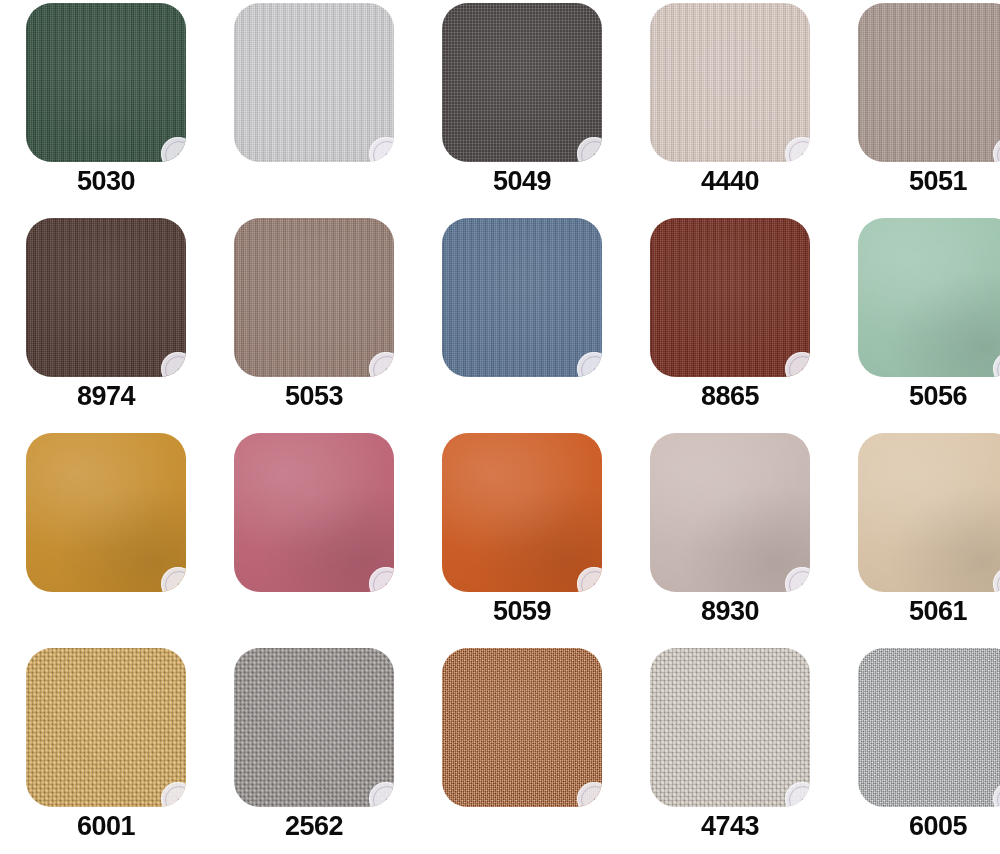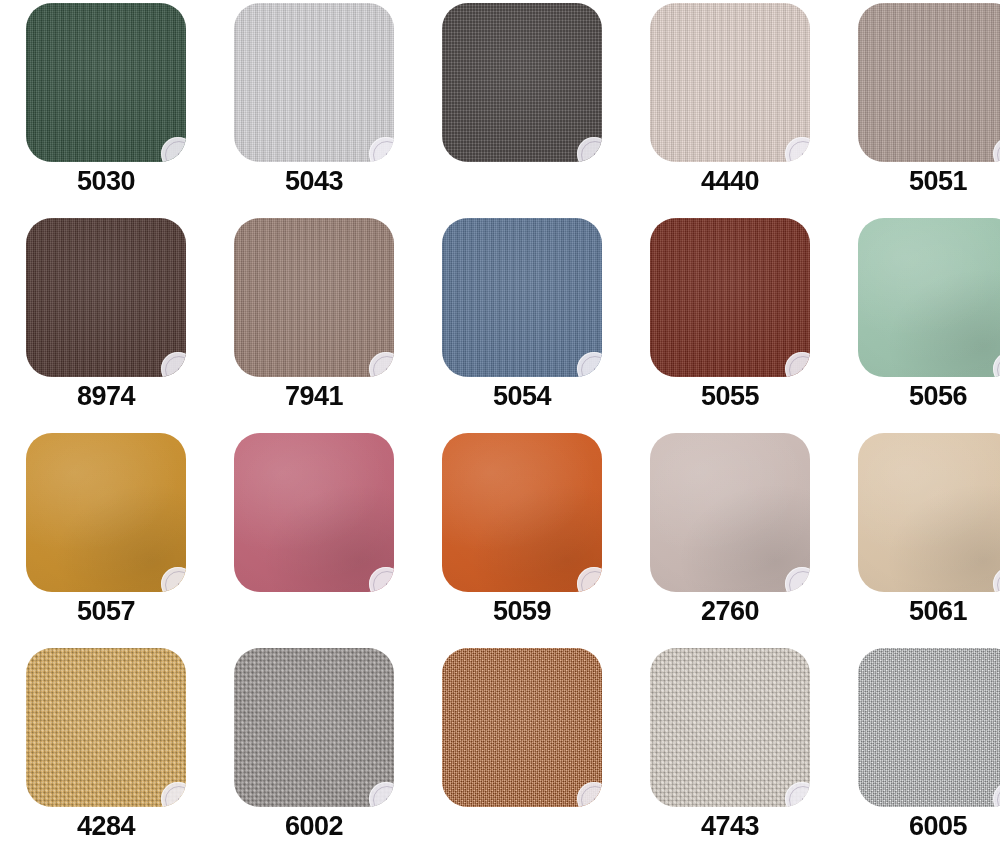--- a/index.html
+++ b/index.html
@@ -245,31 +245,31 @@
     </div>
     <div class="swatch-cell">
       <div class="swatch-chip" style="background-color: rgb(214, 213, 216);">
         <div class="tex tex-woven"></div>
         <div class="shade"></div>
         <div class="watermark">
           <div class="wm-ring"></div>
           <div class="wm-mark">◔</div>
         </div>
       </div>
-      <div class="swatch-label">5043</div>
     </div>
     <div class="swatch-cell">
       <div class="swatch-chip" style="background-color: rgb(86, 80, 79);">
         <div class="tex tex-pique"></div>
         <div class="shade"></div>
         <div class="watermark">
           <div class="wm-ring"></div>
           <div class="wm-mark">◔</div>
         </div>
       </div>
+      <div class="swatch-label">5049</div>
     </div>
     <div class="swatch-cell">
       <div class="swatch-chip" style="background-color: rgb(226, 210, 203);">
         <div class="tex tex-woven"></div>
         <div class="shade"></div>
         <div class="watermark">
           <div class="wm-ring"></div>
           <div class="wm-mark">◔</div>
         </div>
       </div>
@@ -298,64 +298,62 @@
     </div>
     <div class="swatch-cell">
       <div class="swatch-chip" style="background-color: rgb(154, 127, 116);">
         <div class="tex tex-woven"></div>
         <div class="shade"></div>
         <div class="watermark">
           <div class="wm-ring"></div>
           <div class="wm-mark">◔</div>
         </div>
       </div>
-      <div class="swatch-label">7941</div>
+      <div class="swatch-label">5053</div>
     </div>
     <div class="swatch-cell">
       <div class="swatch-chip" style="background-color: rgb(91, 117, 150);">
         <div class="tex tex-woven"></div>
         <div class="shade"></div>
         <div class="watermark">
           <div class="wm-ring"></div>
           <div class="wm-mark">◔</div>
         </div>
       </div>
-      <div class="swatch-label">5054</div>
     </div>
     <div class="swatch-cell">
       <div class="swatch-chip" style="background-color: rgb(117, 42, 29);">
         <div class="tex tex-woven"></div>
         <div class="shade"></div>
         <div class="watermark">
           <div class="wm-ring"></div>
           <div class="wm-mark">◔</div>
         </div>
       </div>
-      <div class="swatch-label">5055</div>
+      <div class="swatch-label">8865</div>
     </div>
     <div class="swatch-cell">
       <div class="swatch-chip" style="background-color: rgb(159, 198, 176);">
         <div class="tex tex-velvet"></div>
         <div class="shade"></div>
         <div class="watermark">
           <div class="wm-ring"></div>
         </div>
       </div>
       <div class="swatch-label">5056</div>
     </div>
     <div class="swatch-cell">
       <div class="swatch-chip" style="background-color: rgb(201, 143, 45);">
         <div class="tex tex-velvet"></div>
         <div class="shade"></div>
         <div class="watermark">
           <div class="wm-ring"></div>
           <div class="wm-mark">◔</div>
         </div>
       </div>
-      <div class="swatch-label">5057</div>
     </div>
     <div class="swatch-cell">
       <div class="swatch-chip" style="background-color: rgb(191, 101, 119);">
         <div class="tex tex-velvet"></div>
         <div class="shade"></div>
         <div class="watermark">
           <div class="wm-ring"></div>
           <div class="wm-mark">◔</div>
         </div>
       </div>
@@ -373,53 +371,53 @@
     </div>
     <div class="swatch-cell">
       <div class="swatch-chip" style="background-color: rgb(204, 187, 182);">
         <div class="tex tex-velvet"></div>
         <div class="shade"></div>
         <div class="watermark">
           <div class="wm-ring"></div>
           <div class="wm-mark">◔</div>
         </div>
       </div>
-      <div class="swatch-label">2760</div>
+      <div class="swatch-label">8930</div>
     </div>
     <div class="swatch-cell">
       <div class="swatch-chip" style="background-color: rgb(221, 199, 171);">
         <div class="tex tex-velvet"></div>
         <div class="shade"></div>
         <div class="watermark">
           <div class="wm-ring"></div>
         </div>
       </div>
       <div class="swatch-label">5061</div>
     </div>
     <div class="swatch-cell">
       <div class="swatch-chip" style="background-color: rgb(216, 173, 98);">
         <div class="tex tex-linen"></div>
         <div class="shade"></div>
         <div class="watermark">
           <div class="wm-ring"></div>
           <div class="wm-mark">◔</div>
         </div>
       </div>
-      <div class="swatch-label">4284</div>
+      <div class="swatch-label">6001</div>
     </div>
     <div class="swatch-cell">
       <div class="swatch-chip" style="background-color: rgb(157, 152, 150);">
         <div class="tex tex-linen"></div>
         <div class="shade"></div>
         <div class="watermark">
           <div class="wm-ring"></div>
           <div class="wm-mark">◔</div>
         </div>
       </div>
-      <div class="swatch-label">6002</div>
+      <div class="swatch-label">2562</div>
     </div>
     <div class="swatch-cell">
       <div class="swatch-chip" style="background-color: rgb(205, 107, 44);">
         <div class="tex tex-speckle"></div>
         <div class="shade"></div>
         <div class="watermark">
           <div class="wm-ring"></div>
           <div class="wm-mark">◔</div>
         </div>
       </div>

